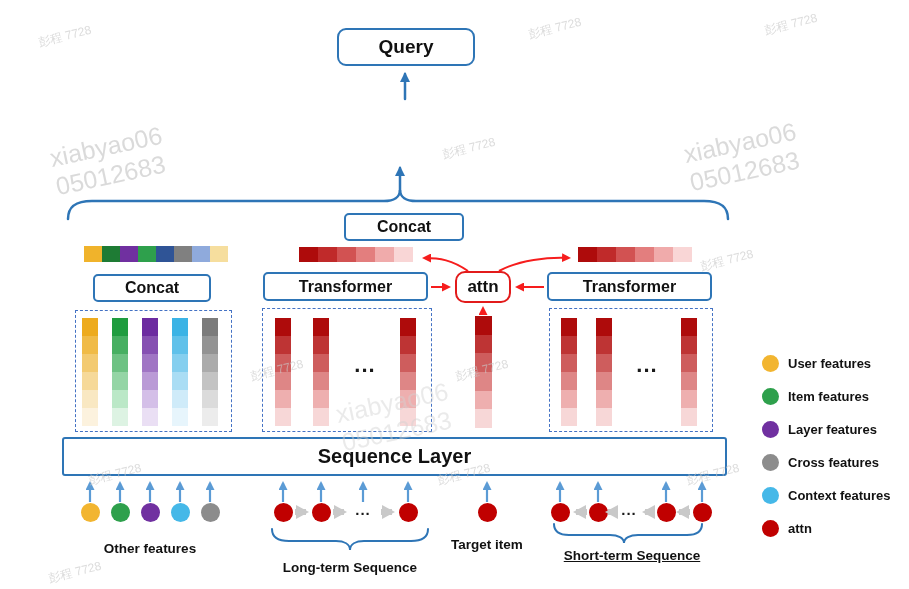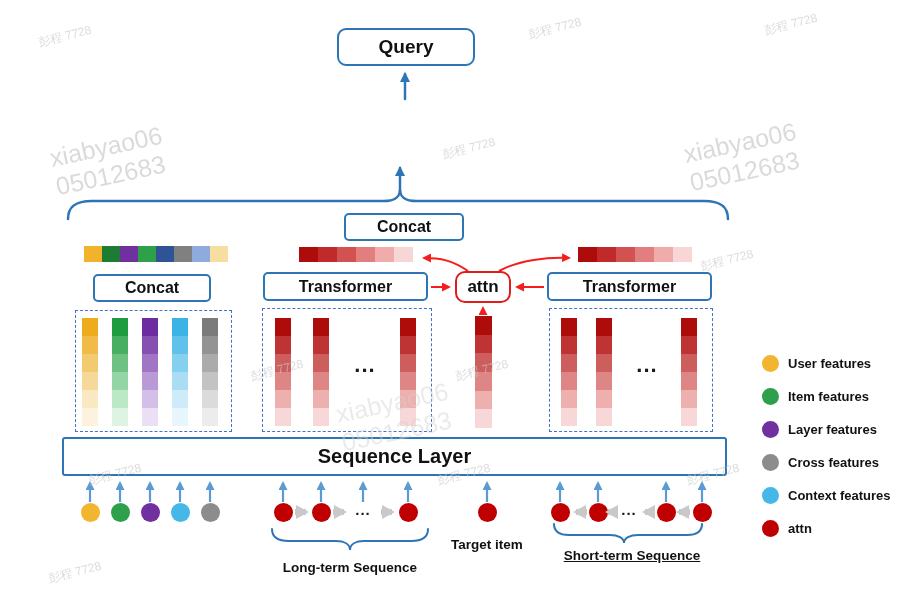--- a/index.html
+++ b/index.html
@@ -268,20 +268,21 @@
   <div class="dot" style="left: 398.5px; background-color: rgb(192, 0, 0);"></div>
 
   <div class="dot" style="left: 477.5px; background-color: rgb(192, 0, 0);"></div>
 
   <div class="dot" style="left: 550.5px; background-color: rgb(192, 0, 0);"></div>
   <div class="dot" style="left: 588.5px; background-color: rgb(192, 0, 0);"></div>
   <div class="dots dots-short">...</div>
   <div class="dot" style="left: 656.5px; background-color: rgb(192, 0, 0);"></div>
   <div class="dot" style="left: 692.5px; background-color: rgb(192, 0, 0);"></div>
 
+  <div class="seq-label lbl-other">Other features</div>
   <div class="seq-label lbl-long">Long-term Sequence</div>
   <div class="seq-label lbl-target">Target item</div>
   <div class="seq-label lbl-short">Short-term Sequence</div>
 
   <div class="legend">
     <div class="legend-item">
       <span class="legend-dot" style="background-color: rgb(242, 181, 48);"></span>
       <span class="legend-label">User features</span>
     </div>
     <div class="legend-item">

